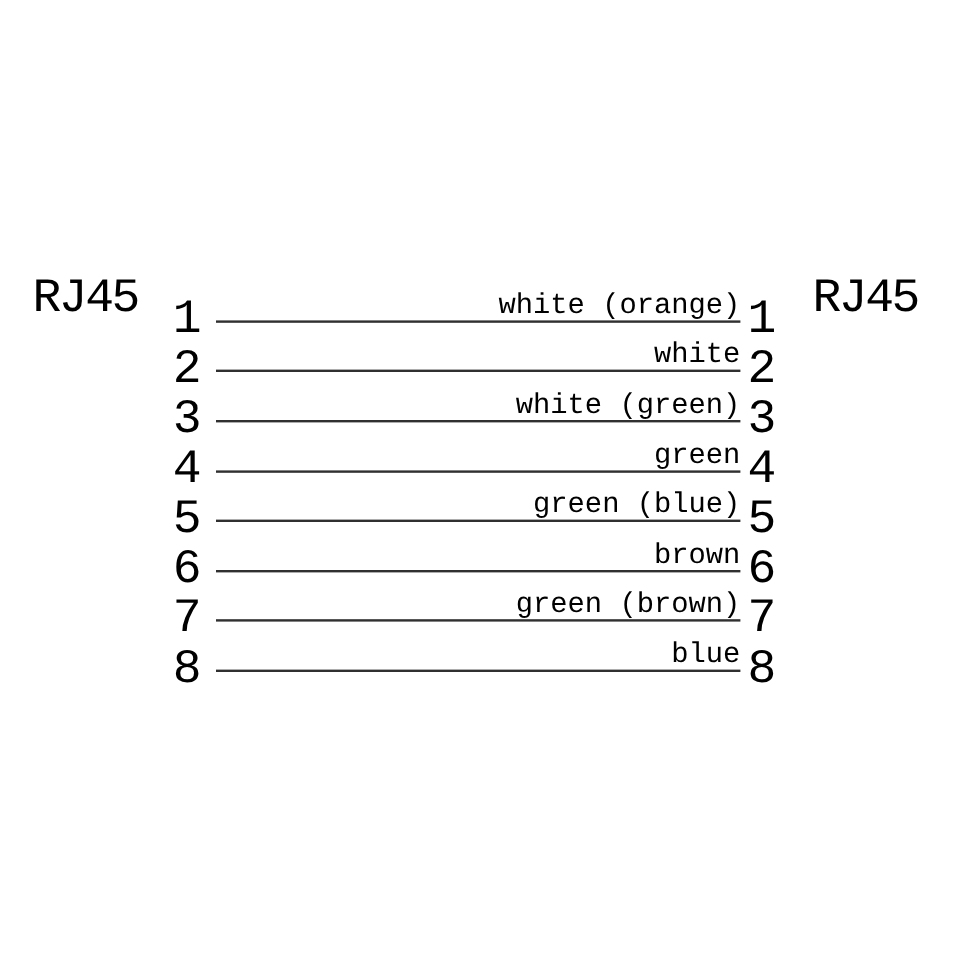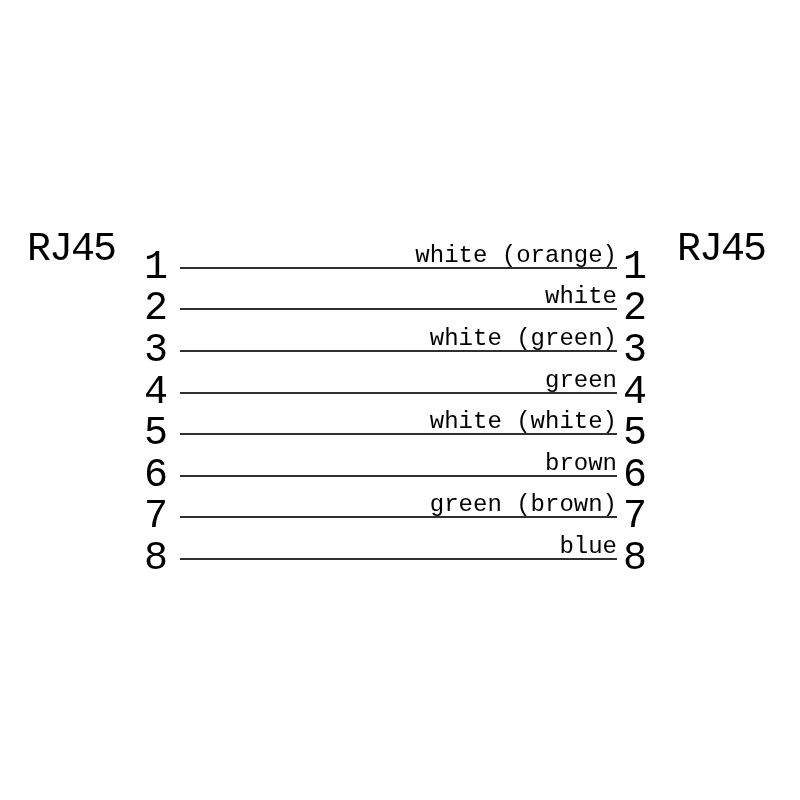--- a/index.html
+++ b/index.html
@@ -109,21 +109,21 @@
 
   <div class="wire-row r4">
     <span class="pin pin-left">4</span>
     <span class="wire-label">green</span>
     <div class="wire-line"></div>
     <span class="pin pin-right">4</span>
   </div>
 
   <div class="wire-row r5">
     <span class="pin pin-left">5</span>
-    <span class="wire-label">white (white)</span>
+    <span class="wire-label">green (blue)</span>
     <div class="wire-line"></div>
     <span class="pin pin-right">5</span>
   </div>
 
   <div class="wire-row r6">
     <span class="pin pin-left">6</span>
     <span class="wire-label">brown</span>
     <div class="wire-line"></div>
     <span class="pin pin-right">6</span>
   </div>

